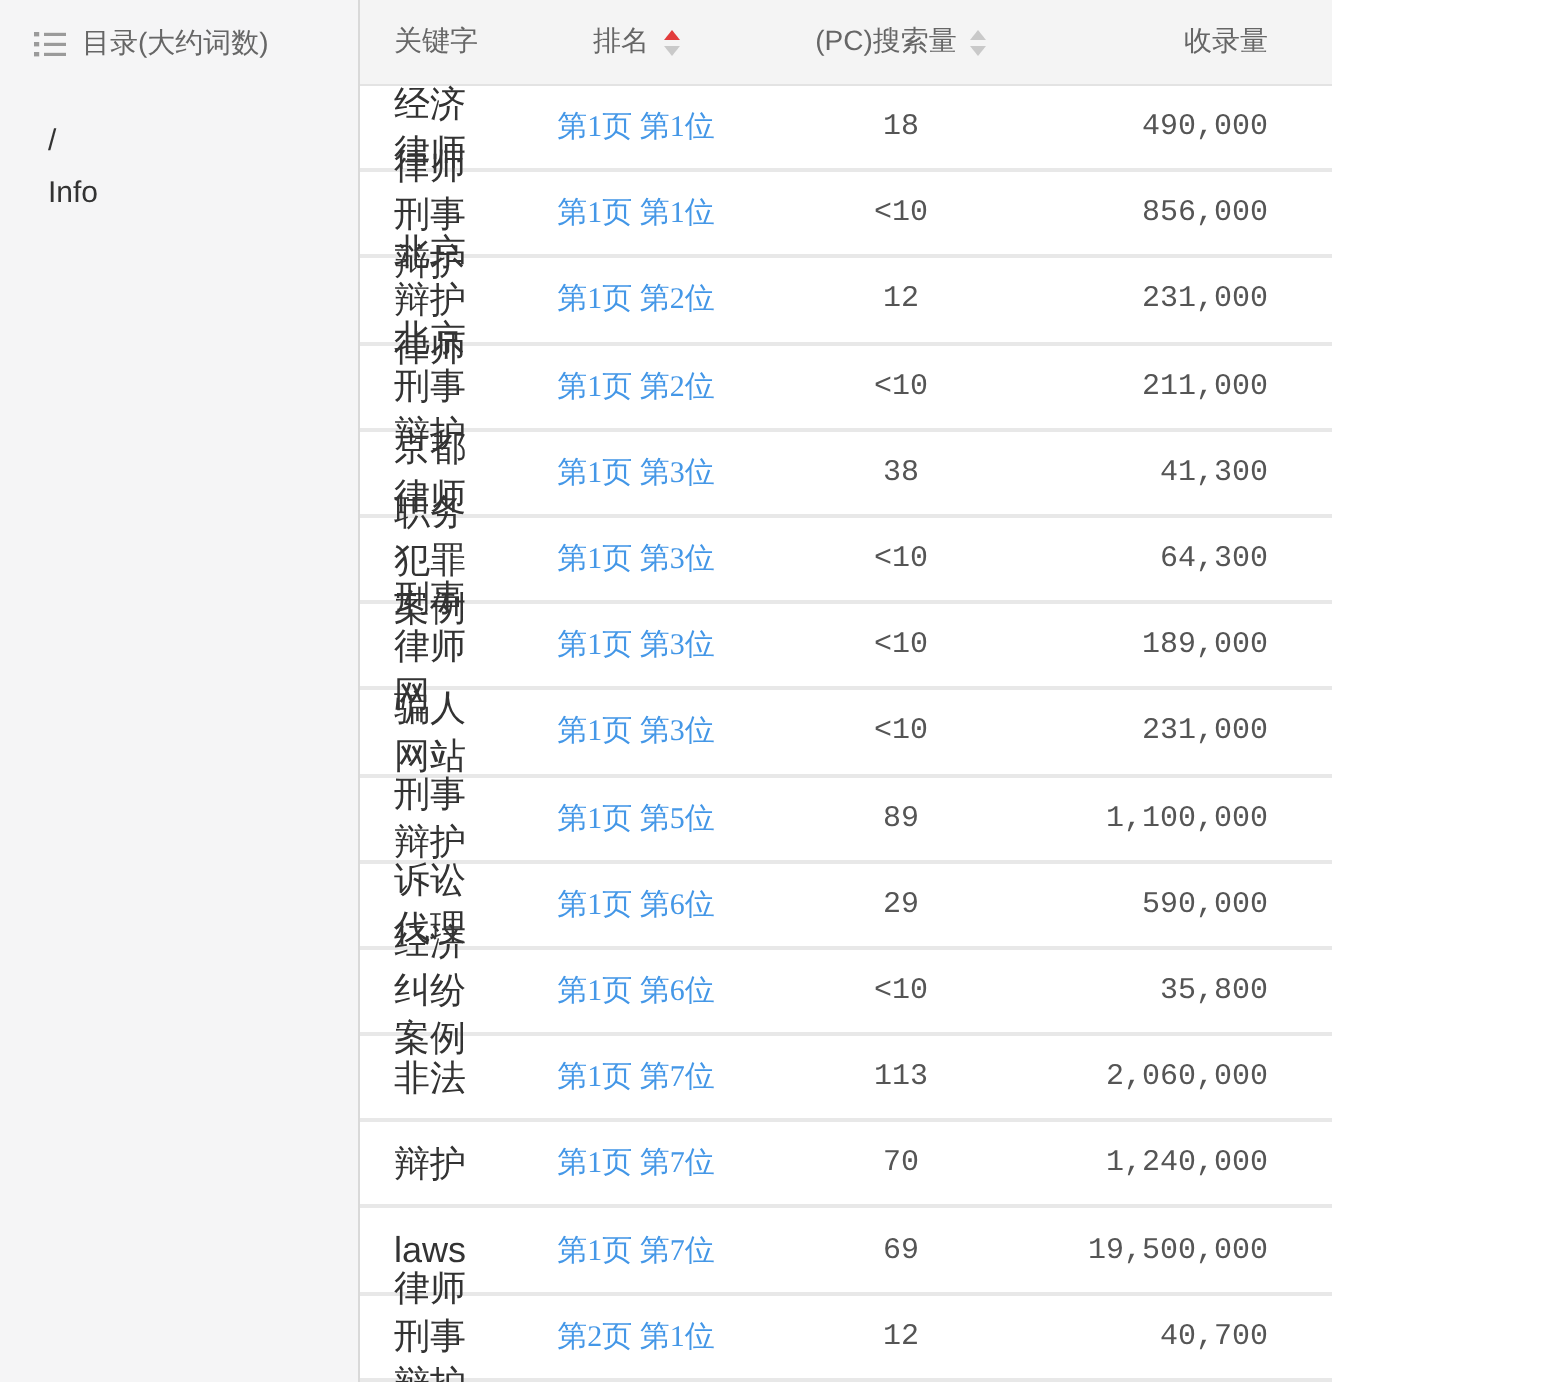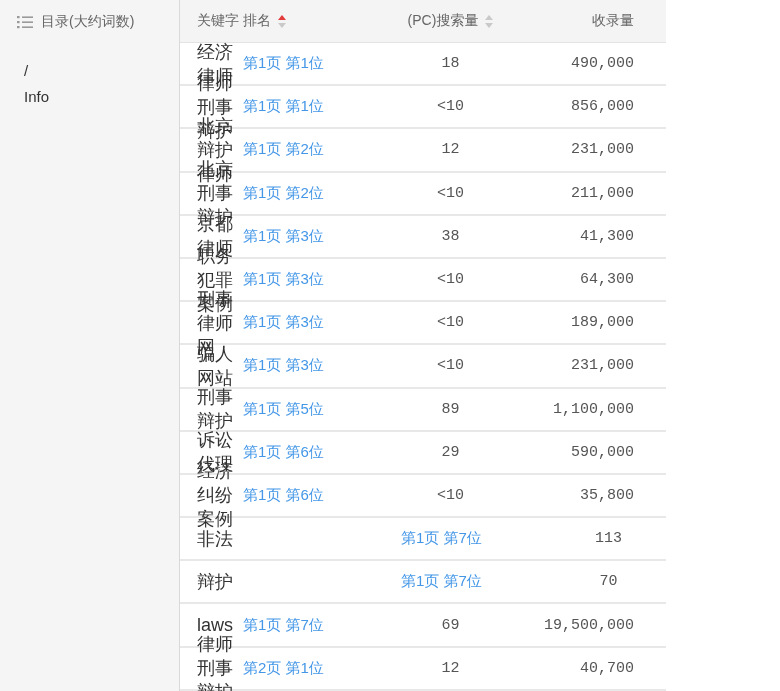--- a/index.html
+++ b/index.html
@@ -48,31 +48,31 @@
     background:var(--header-bg);
     border-bottom:1px solid #e3e3e3;
     font-size:14px;color:var(--header-text);
   }
   .tr{
     height:43.2px;flex:0 0 43.2px;display:flex;align-items:center;
     border-bottom:2px solid var(--row-divider);background:#fff;
   }
   .th,.td{display:flex;align-items:center}
   .col-keyword{flex:1;padding-left:17px;justify-content:flex-start;text-align:left}
-  .col-rank{width:150px;flex:0 0 150px;text-align:center}
+  .col-rank{width:150px;flex:0 0 150px;justify-content:center;text-align:center}
   .col-search{width:115px;flex:0 0 115px;justify-content:center;text-align:left}
   .col-index{width:158px;flex:0 0 158px;justify-content:flex-end;padding-right:32px;text-align:right}
 
   .td.col-keyword{font-size:18px;color:var(--keyword-text)}
   .num{
     font-family:Liberation Mono, monospace;
     font-size:15px;color:var(--number-text);
   }
   .rank-link{
-    font-family:Liberation Sans, sans-serif;
+    font-family:Liberation Serif, serif;
     font-size:15px;color:var(--link);text-decoration:none;cursor:pointer;
   }
 
   
   .sort{display:inline-flex;flex-direction:column;margin-left:7px;gap:3px}
   .sort i{display:block;width:0;height:0;border-left:4px solid transparent;border-right:4px solid transparent}
   .sort .up{border-bottom:5px solid var(--sort-inactive-arrow)}
   .sort .up.active{border-bottom-color:var(--sort-active-arrow)}
   .sort .down{border-top:5px solid var(--sort-inactive-arrow)}
 </style>
@@ -223,28 +223,30 @@
     <div class="td col-search num">&lt;10</div>
     <div class="td col-index num">35,800</div>
   </div>
 
   <div class="tr">
     <div class="td col-keyword">非法</div>
     <div class="td col-rank">
             <a href="#" class="rank-link">第1页 第7位</a>
           </div>
     <div class="td col-search num">113</div>
+    <div class="td col-index num">2,060,000</div>
   </div>
 
   <div class="tr">
     <div class="td col-keyword">辩护</div>
     <div class="td col-rank">
             <a href="#" class="rank-link">第1页 第7位</a>
           </div>
     <div class="td col-search num">70</div>
+    <div class="td col-index num">1,240,000</div>
   </div>
 
   <div class="tr">
     <div class="td col-keyword">laws</div>
     <div class="td col-rank">
             <a href="#" class="rank-link">第1页 第7位</a>
           </div>
     <div class="td col-search num">69</div>
     <div class="td col-index num">19,500,000</div>
   </div>

